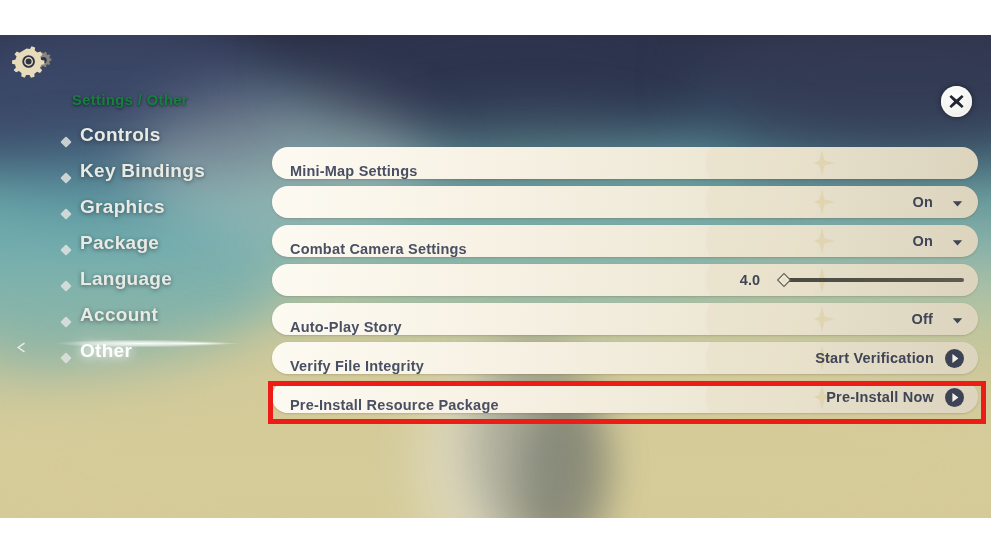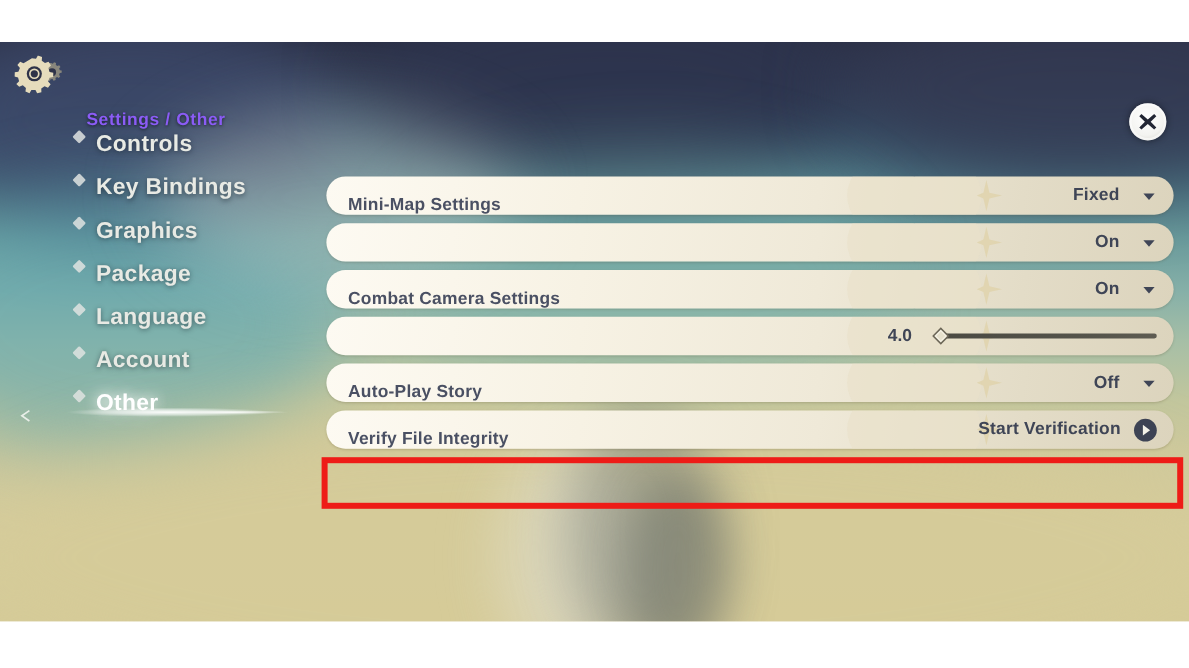--- a/index.html
+++ b/index.html
@@ -65,21 +65,21 @@
 
   #gear-icon {
     position: absolute;
     left: 12px; top: 11px;
     width: 44px; height: 40px;
   }
 
   #page-title {
     position: absolute;
     left: 72px; top: 57px;
-    color: #8b5cf6;
+    color: #15803d;
     font-size: 14.5px;
     font-weight: bold;
     letter-spacing: .5px;
     text-shadow: 0 1px 3px rgba(0,0,0,.6);
   }
 
   #close-button {
     position: absolute;
     left: 941px; top: 51px;
     width: 31px; height: 31px;
@@ -96,21 +96,21 @@
   #sidebar {
     position: absolute;
     left: 0; top: 110px;
     width: 262px;
   }
 
   .nav-item {
     position: relative;
     height: 36px;
     display: flex;
-    align-items: flex-start;
+    align-items: flex-end;
     padding-left: 58px;
     cursor: pointer;
   }
 
   .nav-bullet {
     position: absolute;
     left: 62px;
     width: 8px; height: 8px;
     background: #dfe3e0;
     opacity: .85;
@@ -348,26 +348,20 @@
   <div id="settings-list">
       <div class="setting-row">
         <div class="row-deco"><svg width="200" height="32" viewBox="0 0 200 32">
             <g fill="#e9e1c9" opacity=".85">
               <circle cx="34" cy="16" r="30"></circle>
               <circle cx="86" cy="16" r="30"></circle>
             </g>
             <path d="M112 16 L117.5 13.6 L120 3 L122.5 13.6 L133 16 L122.5 18.4 L120 29 L117.5 18.4 Z" fill="#ded1a7" opacity=".95"></path>
           </svg></div>
         <div class="row-label">Mini-Map Settings</div>
-        <div class="row-right">
-          <span class="row-value">Fixed</span>
-          <span class="dropdown-caret"><svg width="13" height="13" viewBox="0 0 13 13">
-              <path d="M1.8 4.2 L11.2 4.2 L6.5 9.6 Z" fill="#3f4556"></path>
-            </svg></span>
-        </div>
       </div>
       <div class="setting-row">
         <div class="row-deco"><svg width="200" height="32" viewBox="0 0 200 32">
             <g fill="#e9e1c9" opacity=".85">
               <circle cx="34" cy="16" r="30"></circle>
               <circle cx="86" cy="16" r="30"></circle>
             </g>
             <path d="M112 16 L117.5 13.6 L120 3 L122.5 13.6 L133 16 L122.5 18.4 L120 29 L117.5 18.4 Z" fill="#ded1a7" opacity=".95"></path>
           </svg></div>
         <div class="row-right">
@@ -440,19 +434,37 @@
         <div class="row-label">Verify File Integrity</div>
         <div class="row-right">
           <span class="row-value">Start Verification</span>
           <span class="action-arrow">
             <svg width="19" height="19" viewBox="0 0 19 19">
               <path d="M7.4 5.0 L13.4 9.5 L7.4 14.0 Z" fill="#f3f1e8"></path>
             </svg>
           </span>
         </div>
       </div>
+      <div class="setting-row">
+        <div class="row-deco"><svg width="200" height="32" viewBox="0 0 200 32">
+            <g fill="#e9e1c9" opacity=".85">
+              <circle cx="34" cy="16" r="30"></circle>
+              <circle cx="86" cy="16" r="30"></circle>
+            </g>
+            <path d="M112 16 L117.5 13.6 L120 3 L122.5 13.6 L133 16 L122.5 18.4 L120 29 L117.5 18.4 Z" fill="#ded1a7" opacity=".95"></path>
+          </svg></div>
+        <div class="row-label">Pre-Install Resource Package</div>
+        <div class="row-right">
+          <span class="row-value">Pre-Install Now</span>
+          <span class="action-arrow">
+            <svg width="19" height="19" viewBox="0 0 19 19">
+              <path d="M7.4 5.0 L13.4 9.5 L7.4 14.0 Z" fill="#f3f1e8"></path>
+            </svg>
+          </span>
+        </div>
+      </div>
     </div>
 
   <div id="annotation-box" style="border-color: rgb(238, 28, 23);"></div>
 
   <div id="band-top"></div>
   <div id="band-bottom"></div>
 </div>
 
 </body></html>

